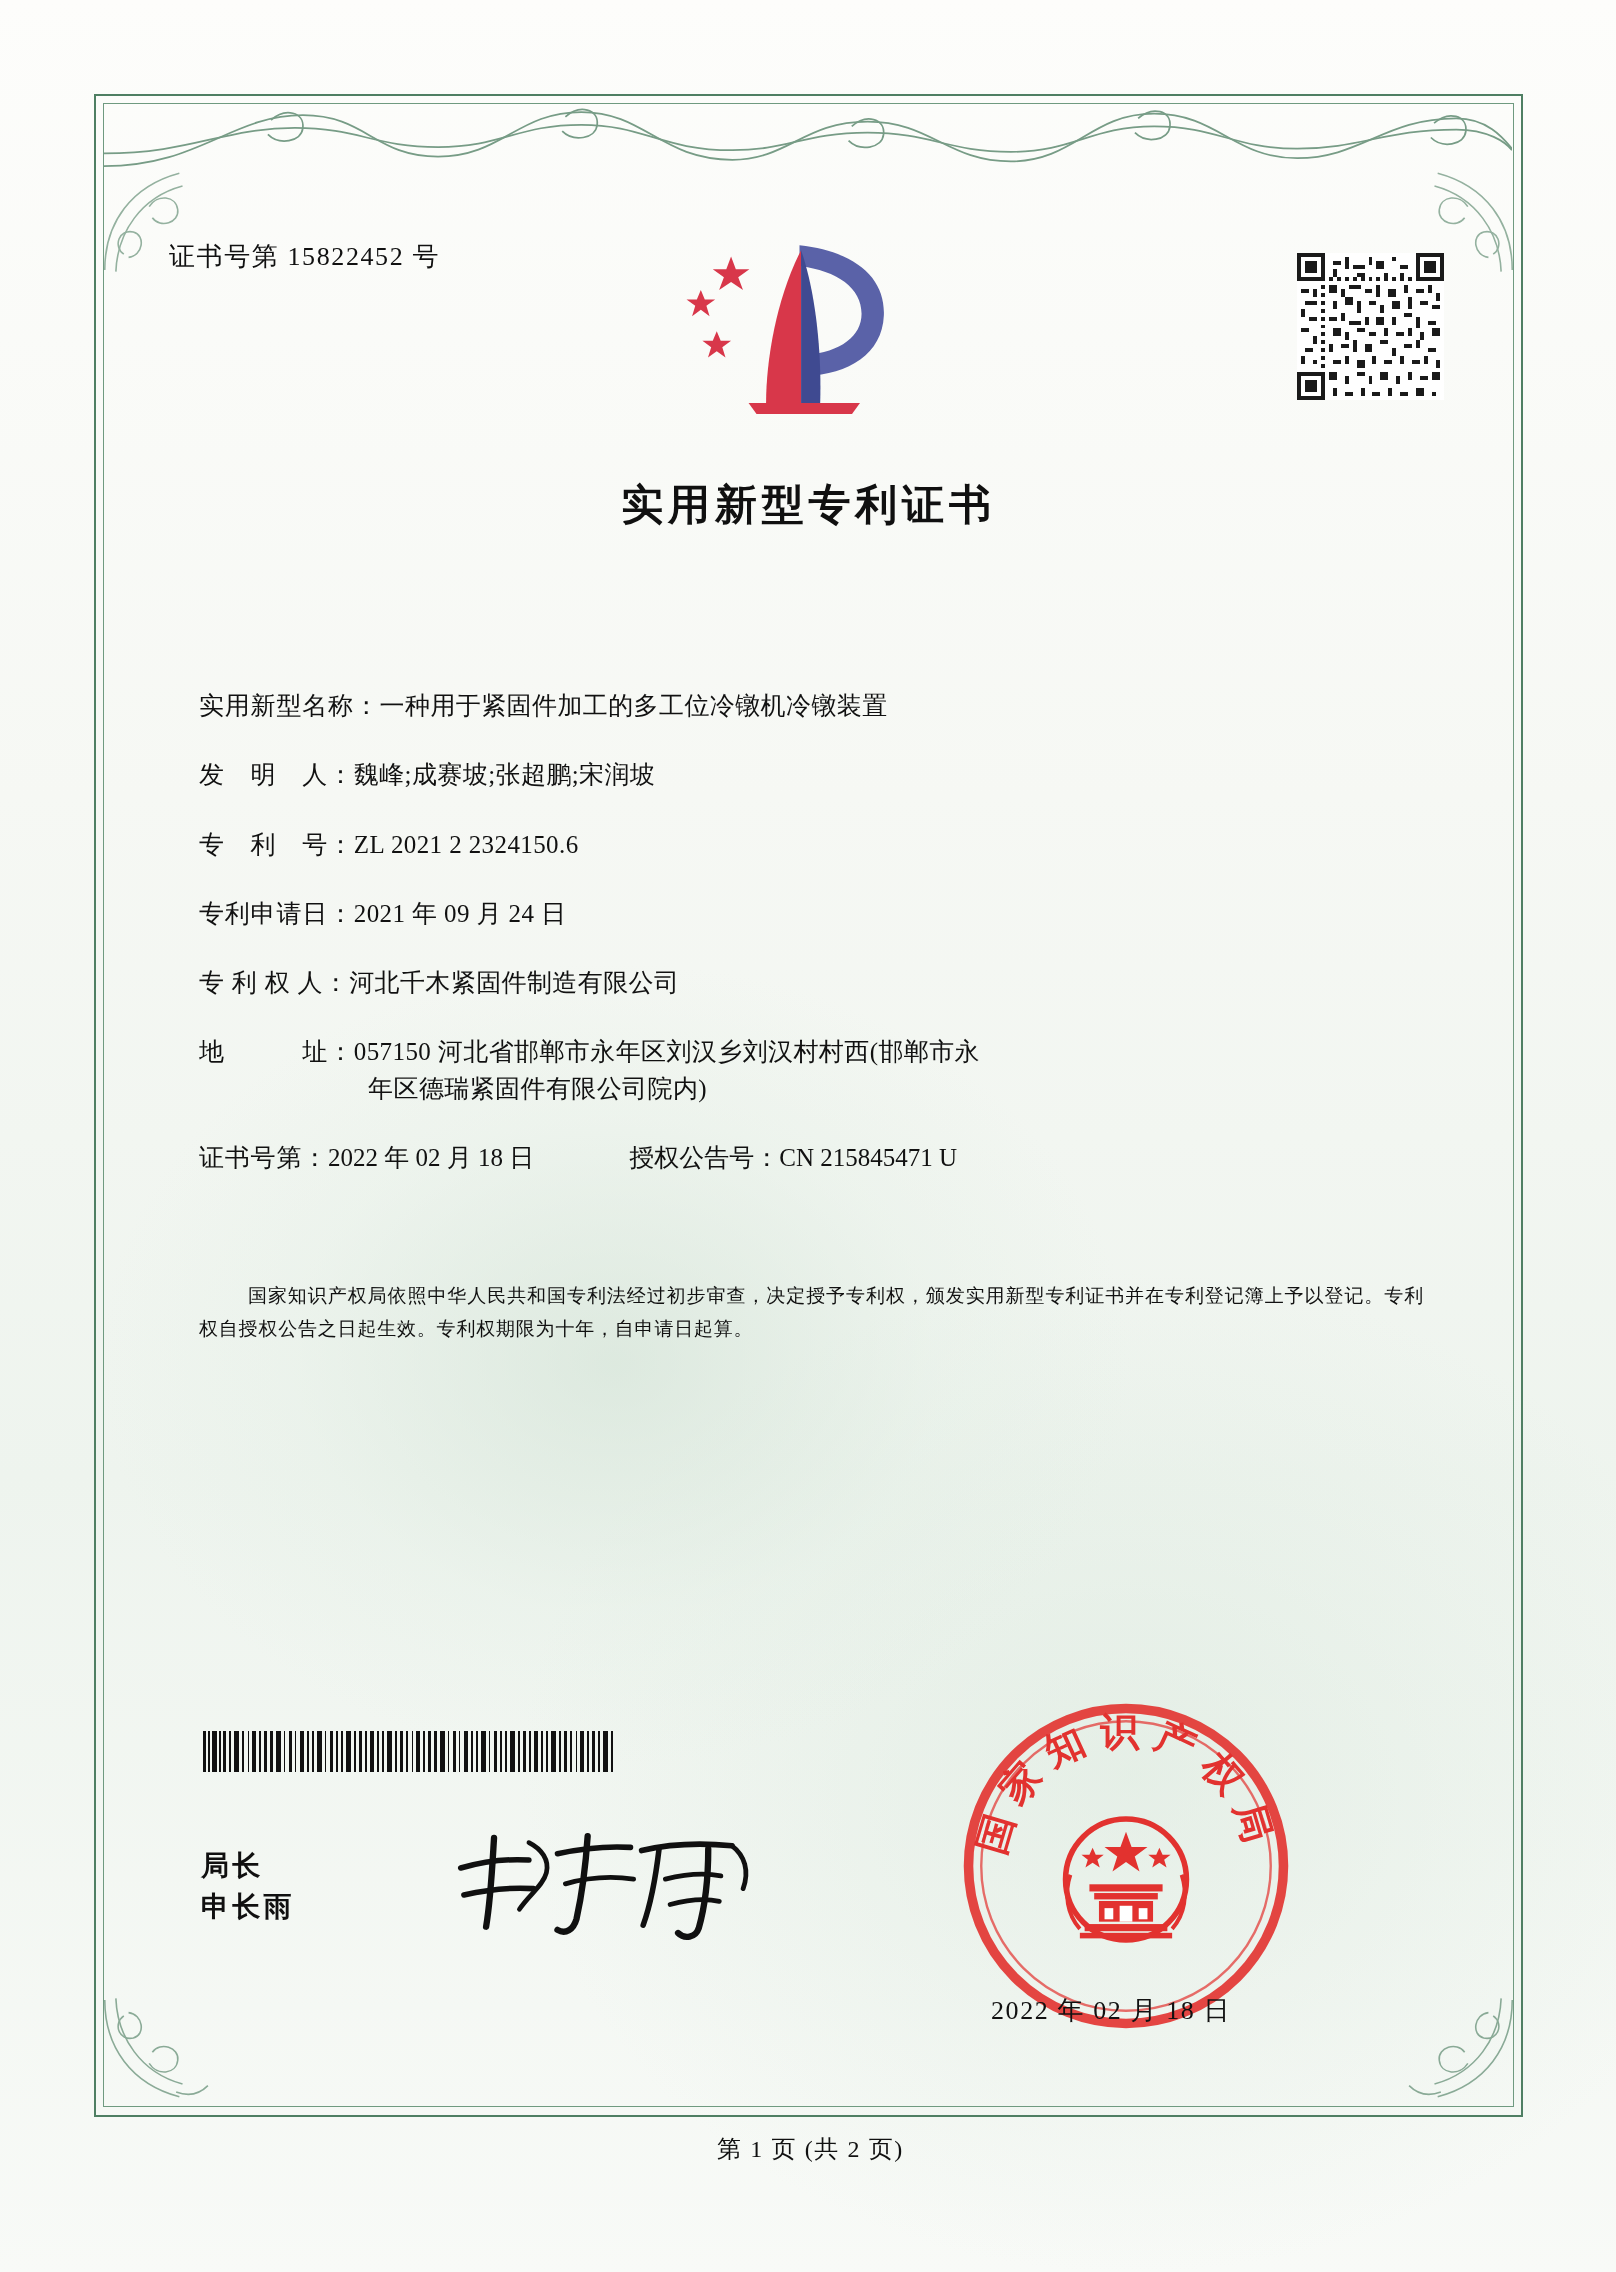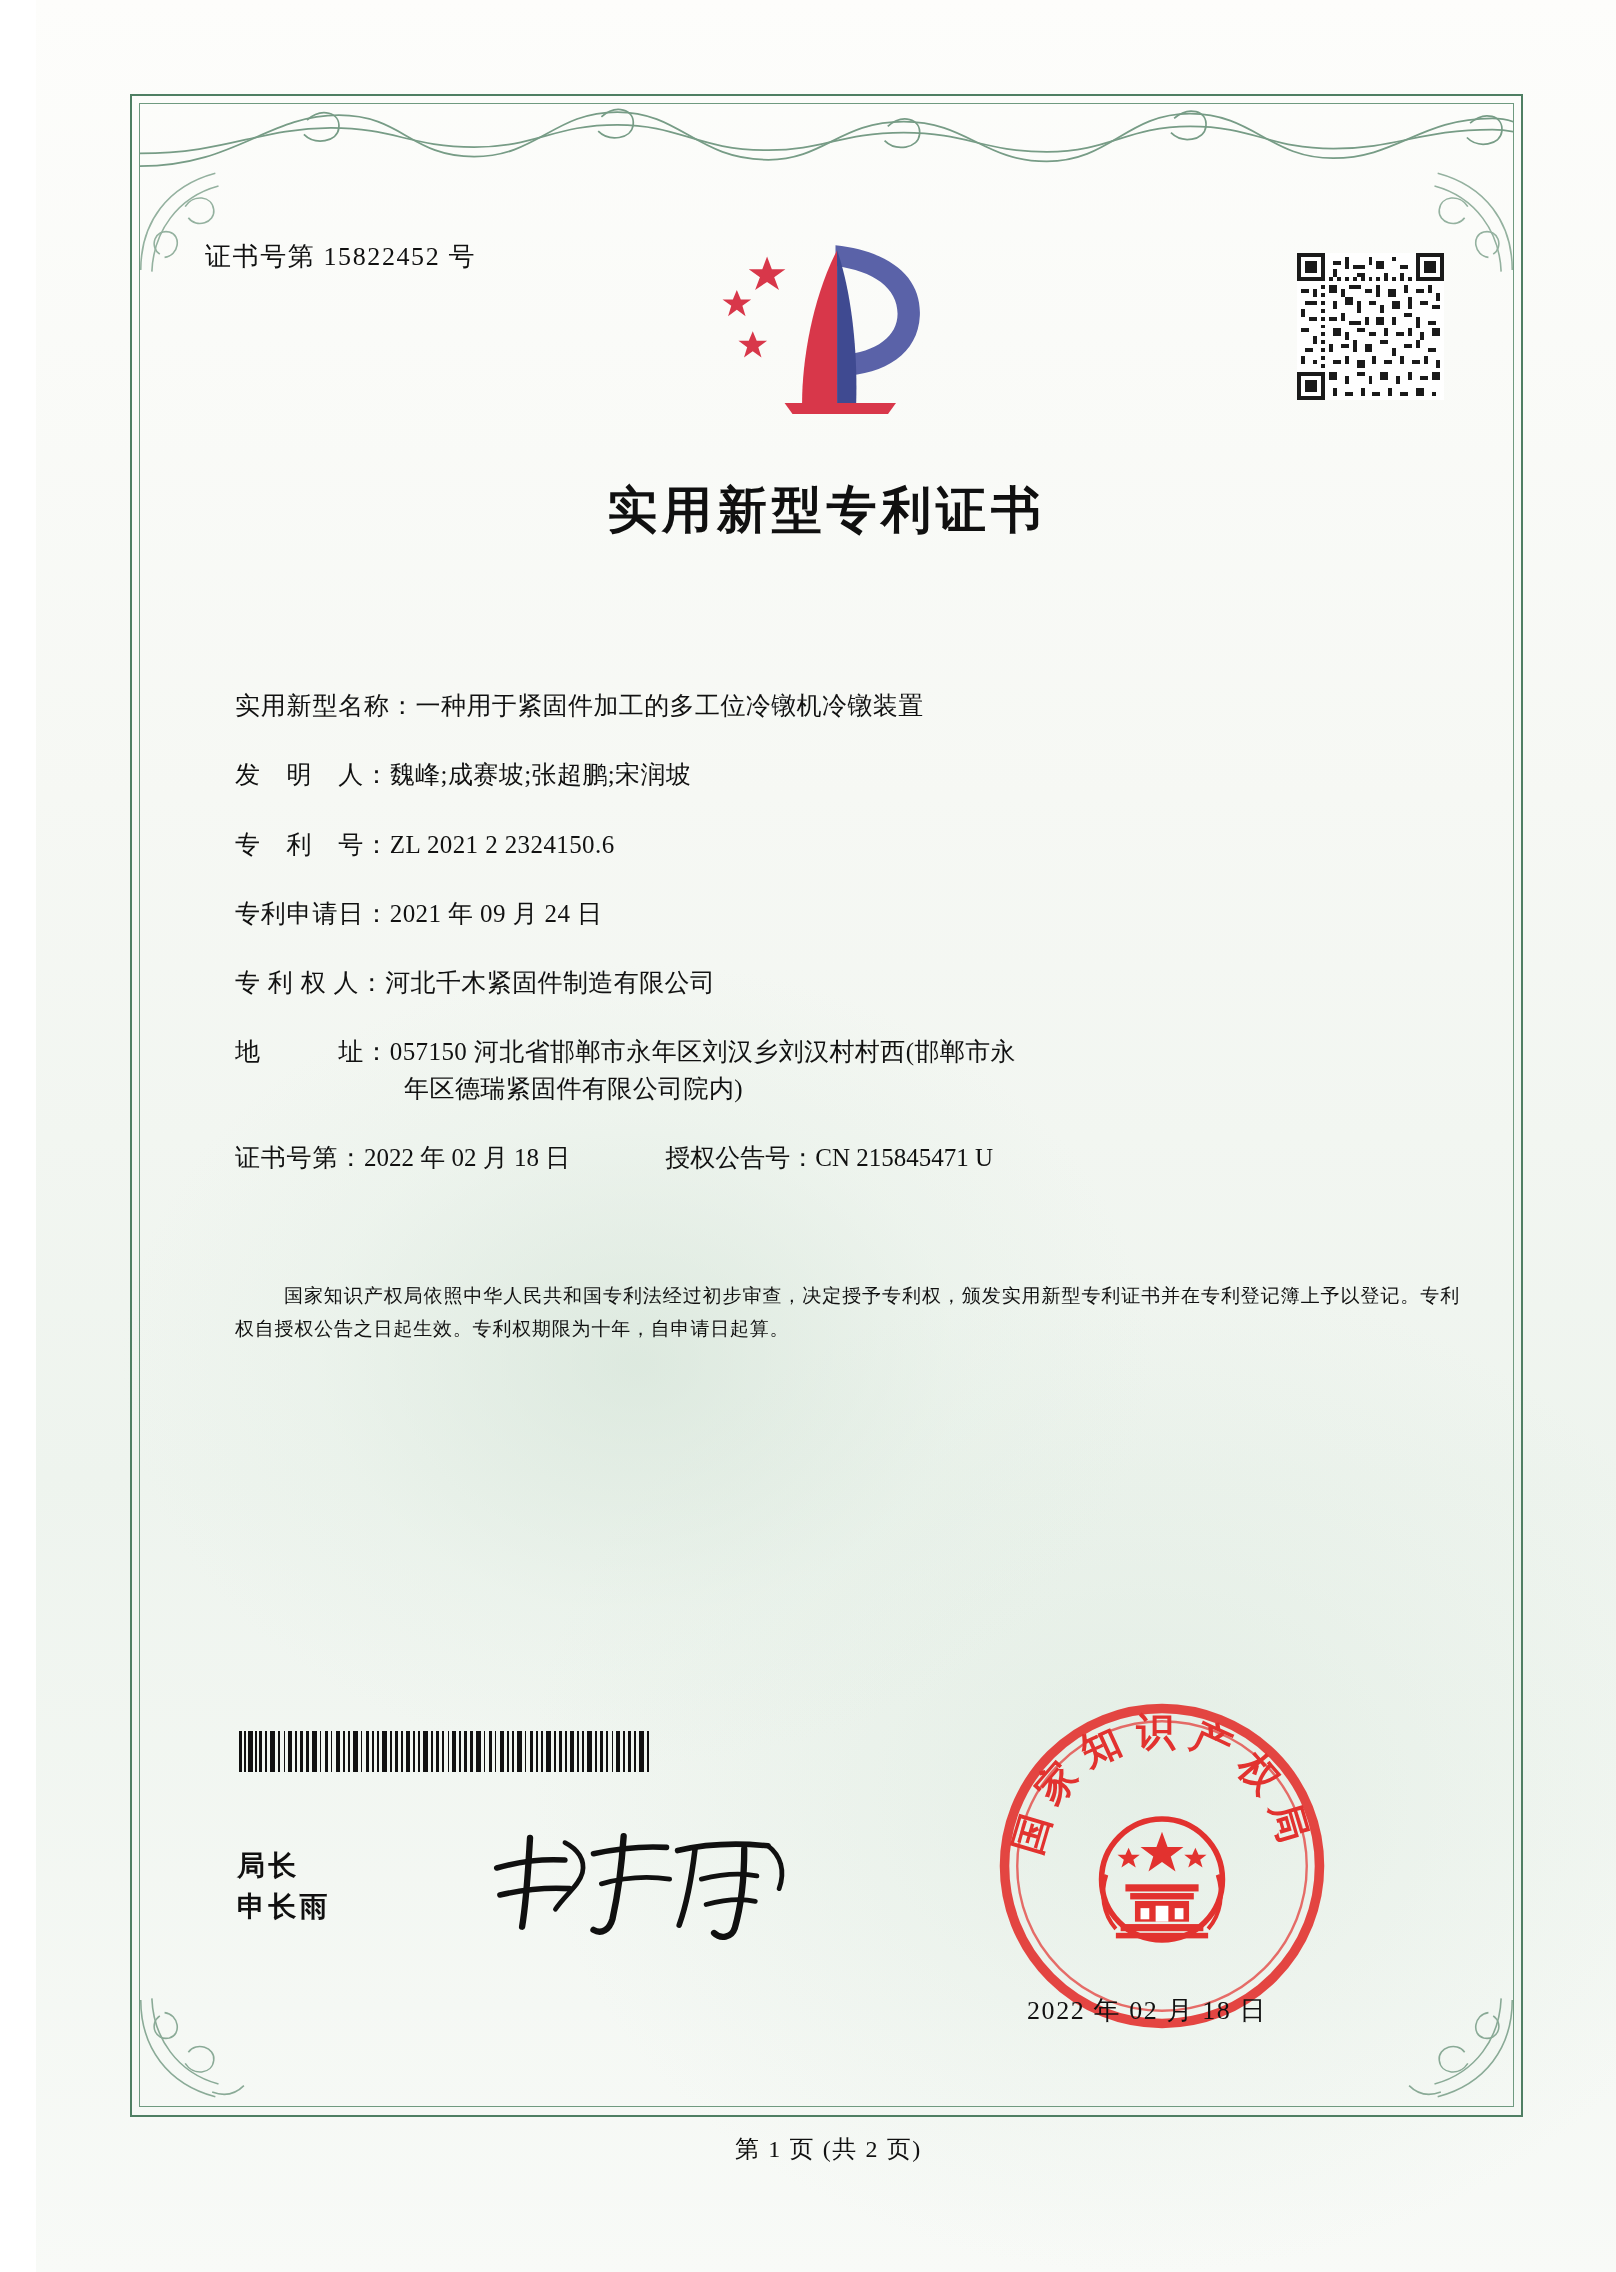--- a/index.html
+++ b/index.html
@@ -17,21 +17,20 @@
   }
 
   
   .page {
     position: absolute;
     inset: 0;
     background:
       radial-gradient(ellipse 716px 557px at 38% 60%, rgba(206,224,210,0.55) 0%, rgba(226,238,228,0.30) 45%, rgba(255,255,255,0) 72%),
       radial-gradient(ellipse 875px 716px at 70% 78%, rgba(210,228,214,0.40) 0%, rgba(255,255,255,0) 70%),
       linear-gradient(180deg, #fdfdfb 0%, #f6f8f4 35%, #eef4ee 65%, #f8faf7 100%);
-    margin-left: 36px;
   }
 
   
   .border-outer {
     position: absolute;
     left: 94px;
     top: 94px;
     right: 94px;
     bottom: 156px;
     border: 2.4px solid #4f7f63;
@@ -93,21 +92,21 @@
     width: 147px;
     height: 147px;
   }
 
   .title {
     position: absolute;
     left: 0;
     right: 0;
     top: 477px;
     text-align: center;
-    font-size: 50px;
+    font-size: 42px;
     font-weight: bold;
     letter-spacing: 4.8px;
     font-family: "DejaVu Serif", "Liberation Serif", serif;
     color: #101010;
   }
 
   
   .fields {
     position: absolute;
     left: 199px;

